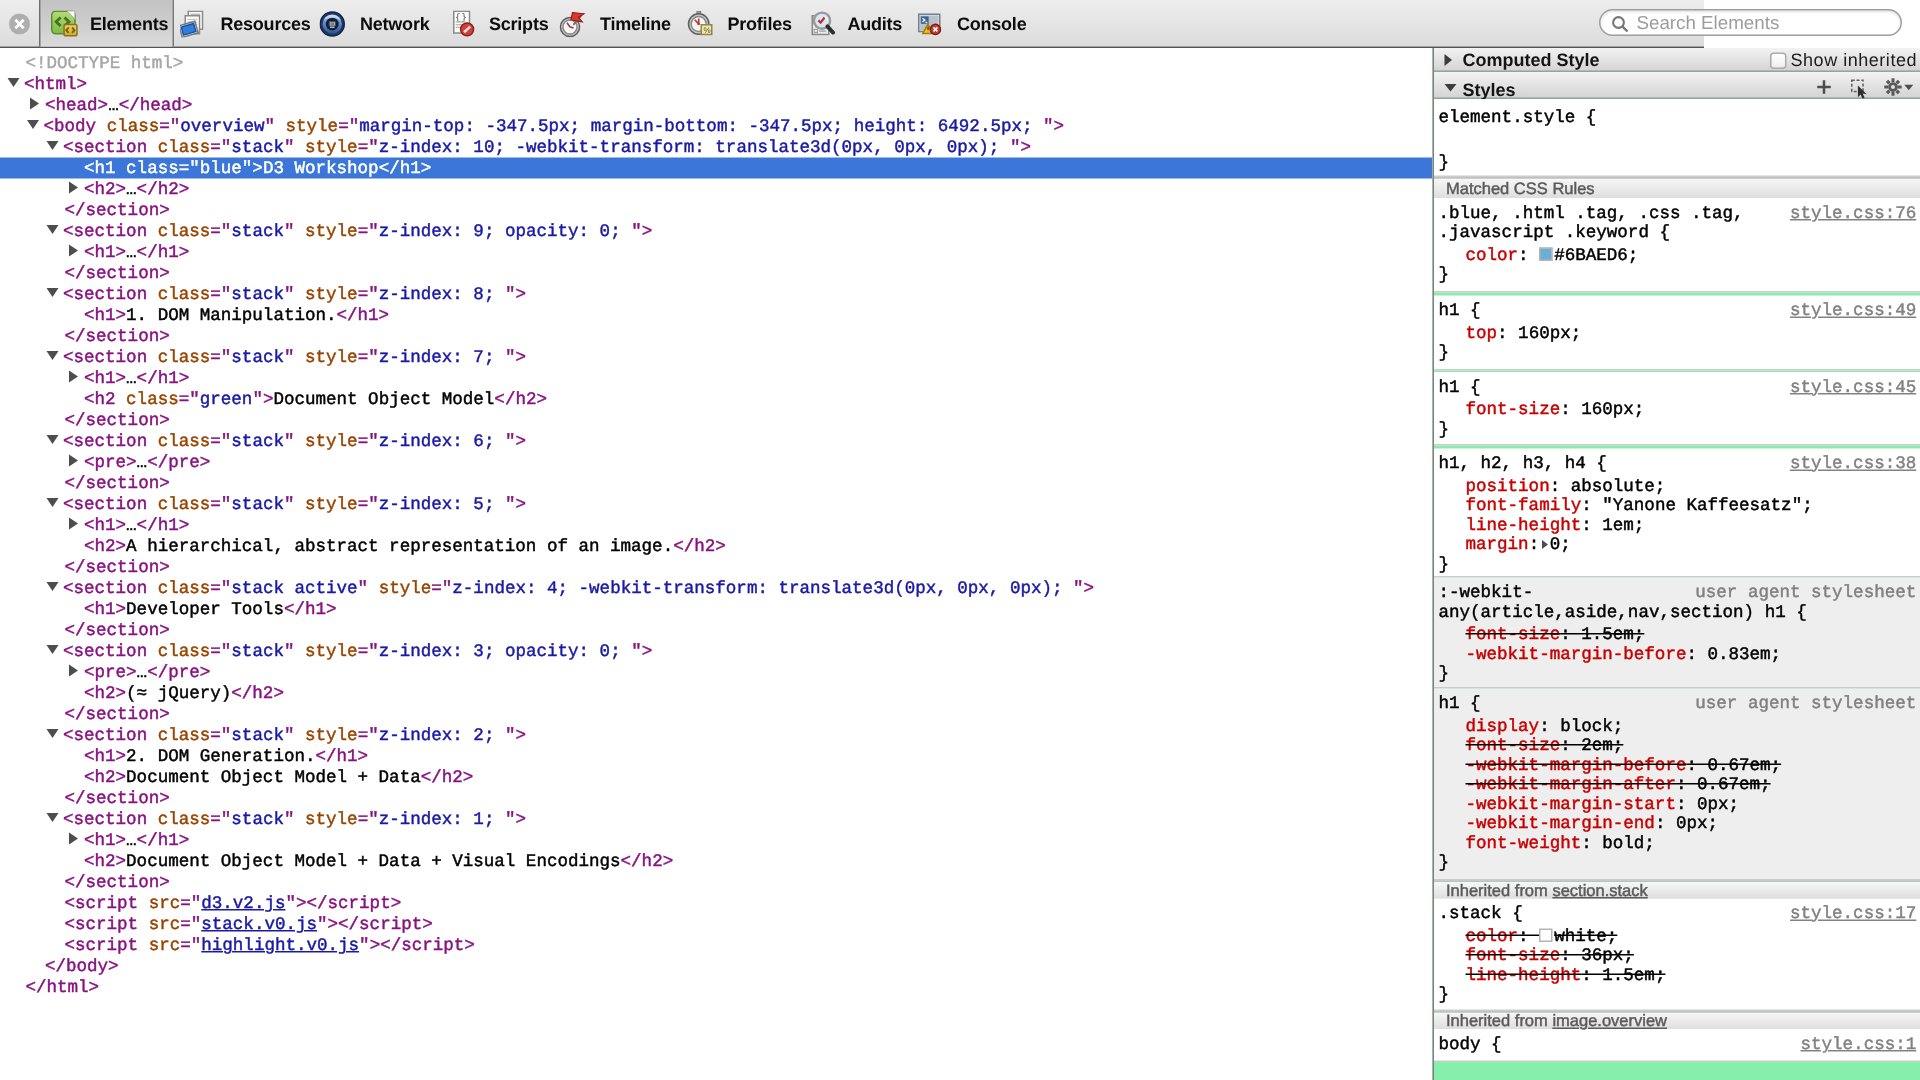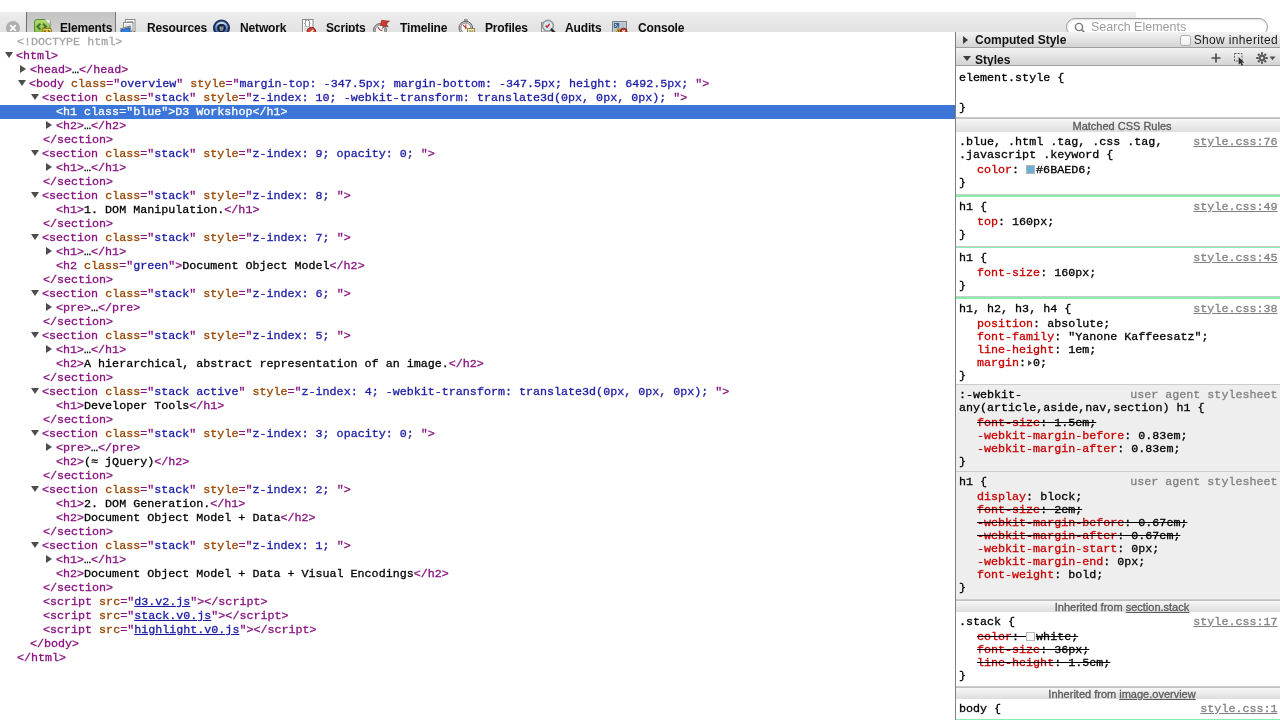--- a/index.html
+++ b/index.html
@@ -1,18 +1,18 @@
 <!DOCTYPE html>
 <html><head><meta charset="utf-8"><style>
 * { margin:0; padding:0; box-sizing:border-box; }
 html,body { width:1280px; height:720px; overflow:hidden; background:#fff;
   font-family:"Liberation Sans", sans-serif; }
 
 
-#toolbar { position:absolute; left:0; top:12px; width:1136px; height:32px;
+#toolbar { position:absolute; left:0; top:0; width:1136px; height:32px;
   background:linear-gradient(#ededed, #dcdcdc); border-bottom:1px solid #545454; }
 .closebtn { position:absolute; left:6px; top:9px; width:14px; height:14px; }
 .seltab { position:absolute; left:26px; top:0; width:90px; height:31px;
   border-left:1.5px solid #6e6e6e; border-right:1.5px solid #787878;
   background:linear-gradient(#c3c3c3, #cccccc 45%, #dbdbdb); }
 .tabicon { position:absolute; top:7px; width:18px; height:18px; }
 .tabicon svg { display:block; }
 .tablabel { position:absolute; top:0; height:31px; line-height:32px; font-size:12px;
   font-weight:bold; color:#0d0d0d; letter-spacing:-0.15px; }
 .searchbox { position:absolute; left:1066px; top:6px; width:202px; height:18px;
@@ -58,21 +58,21 @@
 .sec.ua { background:#eeeeee; }
 .props { padding:2px 0 0 18px; }
 .p { height:13px; }
 .pn { color:#c80000; }
 .p.x { text-decoration:line-through; }
 .lnk { float:right; color:#828282; text-decoration:underline; margin-right:0.5px; }
 .ualab { float:right; color:#808080; margin-right:0.5px; }
 .blnk { text-decoration:underline; }
 .bar { height:12px; line-height:12px; border-top:1px solid #c0c0c0;
   background:linear-gradient(#f7f7f7, #dedede); font-family:"Liberation Sans",sans-serif;
-  font-size:11px; color:#5a5a5a; padding-left:8px;text-align:center; }
+  font-size:11px; color:#5a5a5a; padding-left:8px; }
 .bar.mbar { height:14px; line-height:15px; }
 s.sw { display:inline-block; width:9px; height:9px; border:1px solid #b5b5b5;
   margin-right:1px; vertical-align:-1px; }
 s.pa { display:inline-block; width:0; height:0; border-top:3.5px solid transparent;
   border-bottom:3.5px solid transparent; border-left:4.5px solid #4d4d4d; margin:0 1px 0 2px; }
 
 </style></head>
 <body>
 <div id="toolbar">
 <div class="closebtn"><svg width="14" height="14" viewBox="0 0 14 14">
@@ -309,21 +309,20 @@
           <div class="p"><span class="pn">line-height</span>: 1em;</div>
           <div class="p"><span class="pn">margin</span>:<s class="pa"></s>0;</div>
         </div>
         <div>}</div>
       </div>
 <div class="sec ua" style="padding-bottom:2px">
         <div class="selline"><span class="ualab">user agent stylesheet</span>:-webkit-<br>any(article,aside,nav,section) h1 {</div>
         <div class="props">
           <div class="p x"><span class="pn">font-size</span>: 1.5em;</div>
           <div class="p"><span class="pn">-webkit-margin-before</span>: 0.83em;</div>
-          <div class="p"><span class="pn">-webkit-margin-after</span>: 0.83em;</div>
         </div>
         <div>}</div>
       </div>
 <div class="sec ua">
         <div class="selline"><span class="ualab">user agent stylesheet</span>h1 {</div>
         <div class="props">
           <div class="p"><span class="pn">display</span>: block;</div>
           <div class="p x"><span class="pn">font-size</span>: 2em;</div>
           <div class="p x"><span class="pn">-webkit-margin-before</span>: 0.67em;</div>
           <div class="p x"><span class="pn">-webkit-margin-after</span>: 0.67em;</div>

